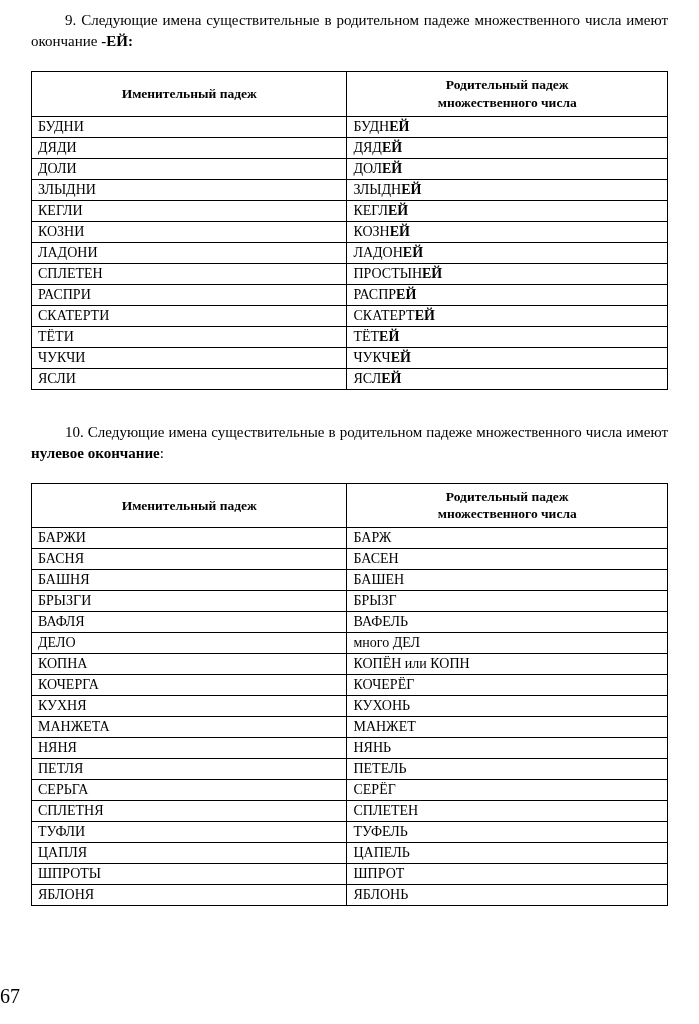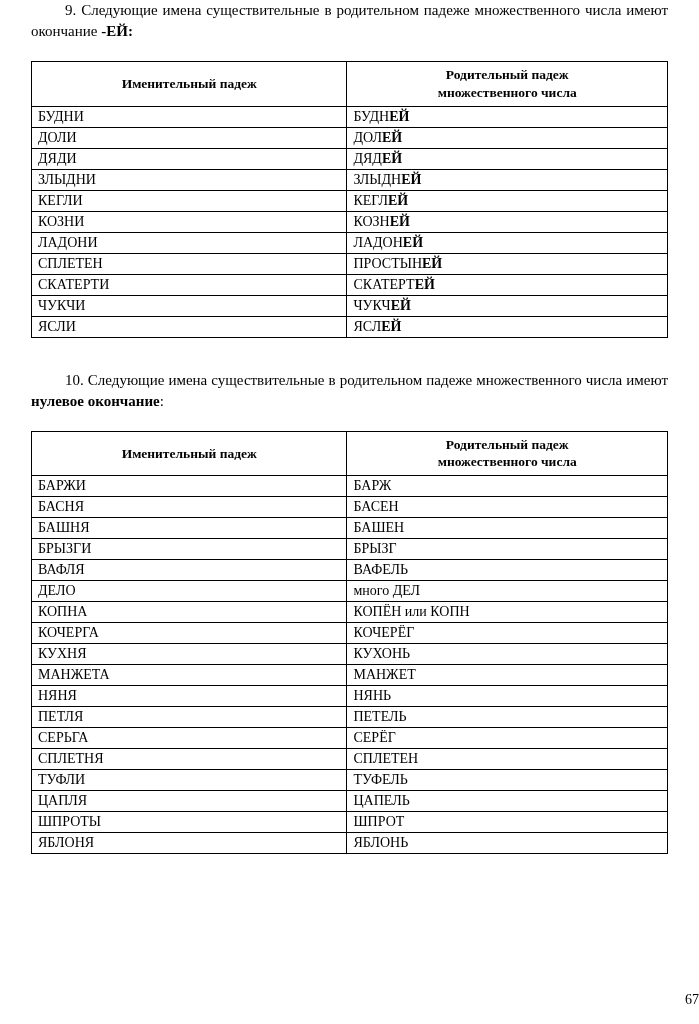--- a/index.html
+++ b/index.html
@@ -4,21 +4,21 @@
 <style>
   html, body {
     margin: 0;
     padding: 0;
     background: #ffffff;
   }
   .page {
     width: 699px;
     height: 1024px;
     box-sizing: border-box;
-    padding: 0 31px 0 31px;
+    padding: 10px 31px 0 31px;
     position: relative;
     overflow: hidden;
     background: #ffffff;
     color: #000000;
     font-family: "Liberation Serif", "DejaVu Serif", serif;
   }
   p.intro {
     font-size: 15px;
     line-height: 1.4;
     text-align: justify;
@@ -54,22 +54,22 @@
     text-align: left;
   }
   col.c1 { width: 49.6%; }
   col.c2 { width: 50.4%; }
   td b { font-weight: bold; }
   .page-number {
     position: absolute;
     left: 0;
     right: 0;
     bottom: 16px;
-    text-align: right;
-    font-size: 14px;
+    text-align: left;
+    font-size: 20px;
   }
 </style>
 </head>
 <body>
 
 <div class="page">
 
   <p class="intro"><span>9. Следующие имена существительные в родительном падеже множественного числа имеют окончание </span><b>-ЕЙ:</b></p>
 
   <table class="grammar-table">
@@ -82,50 +82,58 @@
         <th><span>Именительный падеж</span></th>
         <th><span>Родительный падеж</span><br><span>множественного числа</span></th>
       </tr>
     </thead>
     <tbody>
         <tr>
           <td>БУДНИ</td>
           <td><span>БУДН</span><b>ЕЙ</b></td>
         </tr>
         <tr>
+          <td>ДЯДИ</td>
+          <td><span>ДЯД</span><b>ЕЙ</b></td>
+        </tr>
+        <tr>
           <td>ДОЛИ</td>
           <td><span>ДОЛ</span><b>ЕЙ</b></td>
         </tr>
         <tr>
-          <td>ДЯДИ</td>
-          <td><span>ДЯД</span><b>ЕЙ</b></td>
-        </tr>
-        <tr>
           <td>ЗЛЫДНИ</td>
           <td><span>ЗЛЫДН</span><b>ЕЙ</b></td>
         </tr>
         <tr>
           <td>КЕГЛИ</td>
           <td><span>КЕГЛ</span><b>ЕЙ</b></td>
         </tr>
         <tr>
           <td>КОЗНИ</td>
           <td><span>КОЗН</span><b>ЕЙ</b></td>
         </tr>
         <tr>
           <td>ЛАДОНИ</td>
           <td><span>ЛАДОН</span><b>ЕЙ</b></td>
         </tr>
         <tr>
           <td>СПЛЕТЕН</td>
           <td><span>ПРОСТЫН</span><b>ЕЙ</b></td>
         </tr>
         <tr>
+          <td>РАСПРИ</td>
+          <td><span>РАСПР</span><b>ЕЙ</b></td>
+        </tr>
+        <tr>
           <td>СКАТЕРТИ</td>
           <td><span>СКАТЕРТ</span><b>ЕЙ</b></td>
+        </tr>
+        <tr>
+          <td>ТЁТИ</td>
+          <td><span>ТЁТ</span><b>ЕЙ</b></td>
         </tr>
         <tr>
           <td>ЧУКЧИ</td>
           <td><span>ЧУКЧ</span><b>ЕЙ</b></td>
         </tr>
         <tr>
           <td>ЯСЛИ</td>
           <td><span>ЯСЛ</span><b>ЕЙ</b></td>
         </tr>
       </tbody>

